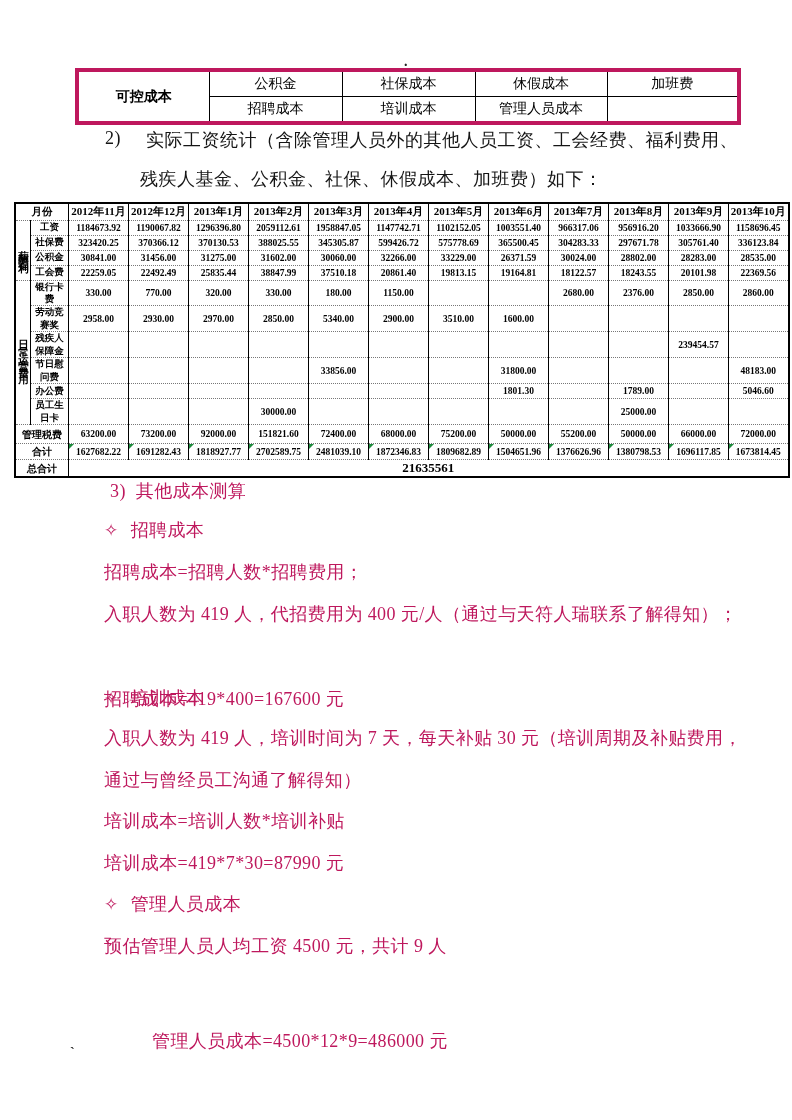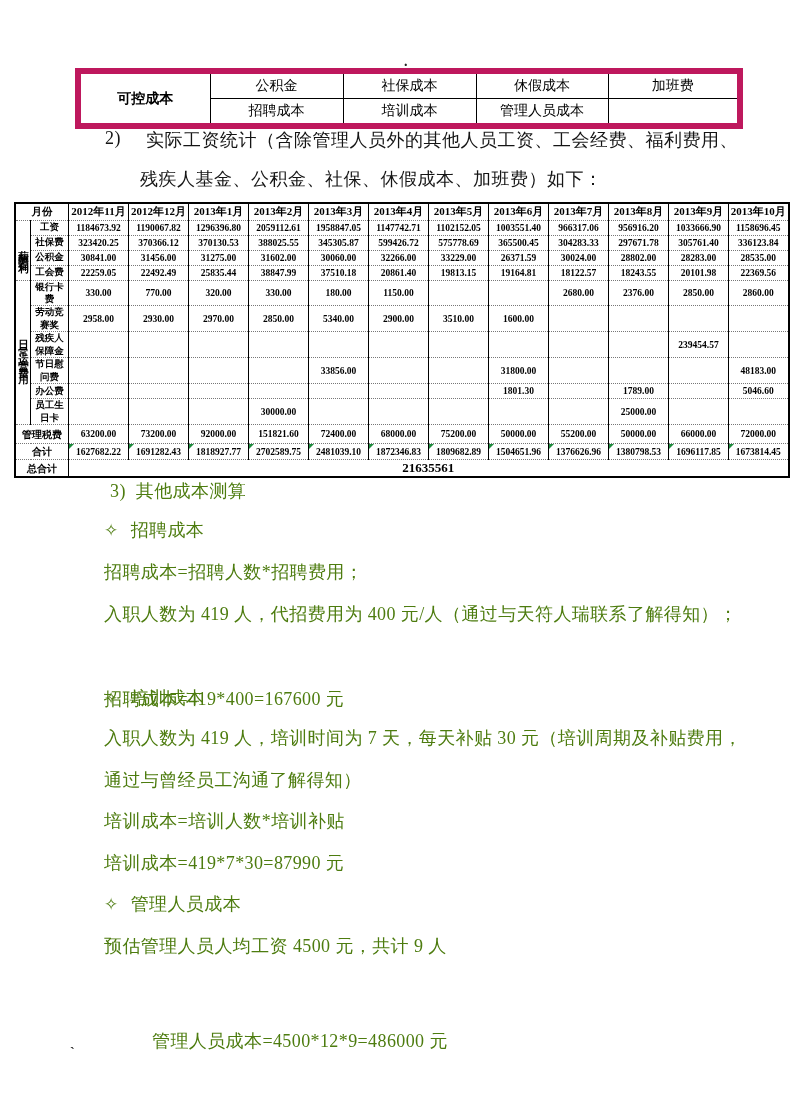--- a/index.html
+++ b/index.html
@@ -3,21 +3,21 @@
 <meta charset="utf-8">
 <style>
   html,body{margin:0;padding:0;}
   body{width:792px;height:1120px;background:#ffffff;position:relative;
        font-family:"Liberation Serif","DejaVu Serif",serif;color:#111;}
 
   
   .mark{position:absolute;font:bold 14px "Liberation Serif",serif;color:#222;line-height:1;}
 
   
-  #ctrl-table{position:absolute;left:75px;top:68px;border-collapse:collapse;table-layout:fixed;border:6px solid #be185d;}
+  #ctrl-table{position:absolute;left:75px;top:68px;border-collapse:collapse;table-layout:fixed;border:4px solid #be185d;}
   #ctrl-table td{border:1px solid #000;height:24px;text-align:center;vertical-align:middle;
     font:14px "Liberation Serif","DejaVu Serif",serif;color:#000;padding:0;overflow:hidden;}
   #ctrl-table td.head{font-weight:bold;font-size:14px;}
 
   
   .bodyline{position:absolute;font-size:18px;letter-spacing:0.5px;white-space:nowrap;color:#151515;}
 
   
   #salary-table{position:absolute;left:14px;top:202px;border-collapse:collapse;table-layout:fixed;border:2px solid #000;}
   #salary-table th,#salary-table td{
@@ -31,21 +31,21 @@
   #salary-table .cat1{letter-spacing:4px;}
   #salary-table .cat2{letter-spacing:7px;}
   #salary-table .rname{font-size:9.5px;line-height:1.3;word-break:break-all;padding:0 1px;}
   #salary-table .sumname{font-size:10px;}
   #salary-table td.val{position:relative;font-size:9.5px;}
   #salary-table tr.flagged td.val::before{content:"";position:absolute;left:0;top:0;width:0;height:0;
     border-top:5px solid #1c8a3c;border-right:5px solid transparent;}
   #salary-table .gtotal{font-size:13px;}
 
   
-  .secline{position:absolute;left:104px;font-size:18px;letter-spacing:0.4px;white-space:nowrap;color:#4d7c0f;}
+  .secline{position:absolute;left:104px;font-size:18px;letter-spacing:0.4px;white-space:nowrap;color:#be185d;}
   .secline .bullet{display:inline-block;margin-right:12px;font-size:17px;}
   .secline .num{display:inline-block;margin-right:10px;}
 </style>
 </head>
 <body>
 
 <div class="mark" style="left:404px;top:55px;">.</div>
 <div class="mark" style="left:70px;top:1046px;">`</div>
 
 <table id="ctrl-table">

